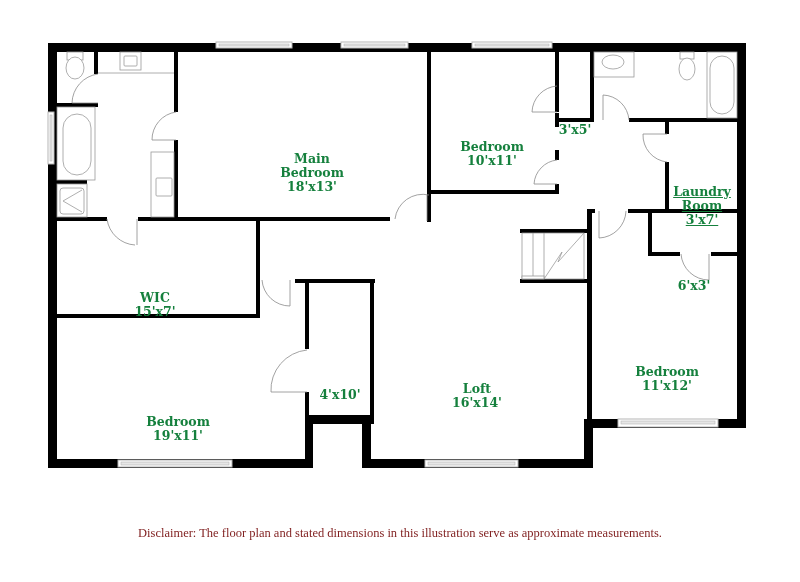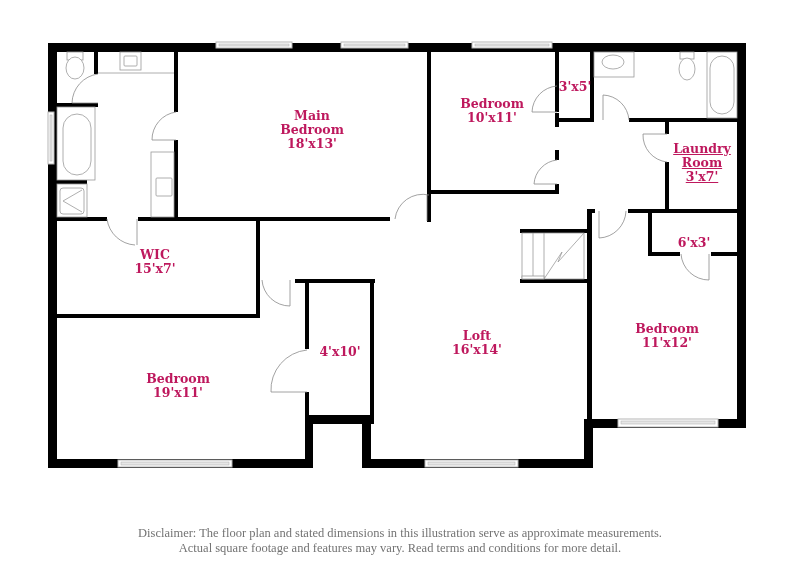--- a/index.html
+++ b/index.html
@@ -5,23 +5,23 @@
   html, body { margin:0; padding:0; background:#ffffff; }
   body { width:800px; height:582px; position:relative; overflow:hidden; font-family:"DejaVu Serif", serif; }
   #plan { position:absolute; left:0; top:0; width:800px; height:582px; }
   .wall { fill:#000000; }
   .win { fill:#ffffff; stroke:#b5b5b5; stroke-width:1; }
   .win-inner { fill:#e6e6e6; stroke:#b5b5b5; stroke-width:0.6; }
   .door-arc { fill:none; stroke:#8a8a8a; stroke-width:0.8; }
   .door-leaf { stroke:#8a8a8a; stroke-width:0.8; }
   .fixture { fill:#ffffff; stroke:#9a9a9a; stroke-width:0.8; }
   .stair { fill:none; stroke:#9a9a9a; stroke-width:0.8; }
-  .label { position:absolute; text-align:center; font-family:"DejaVu Serif", serif; font-weight:bold; font-size:12.5px; line-height:14px; color:#be185d; transform:translateX(-50%); white-space:nowrap; }
+  .label { position:absolute; text-align:center; font-family:"DejaVu Serif", serif; font-weight:bold; font-size:12.5px; line-height:14px; color:#15803d; transform:translateX(-50%); white-space:nowrap;margin-top:43px; }
   .label span { display:block; }
-  .disclaimer { position:absolute; left:0; width:800px; top:526px; text-align:center; font-family:"Liberation Serif", serif; font-size:12.5px; line-height:15px; color:#737373; }
+  .disclaimer { position:absolute; left:0; width:800px; top:526px; text-align:center; font-family:"Liberation Serif", serif; font-size:12.5px; line-height:15px; color:#7f1d1d; }
   .disclaimer span { display:block; }
 </style>
 </head>
 <body>
 
 <svg id="plan" viewBox="0 0 800 582" xmlns="http://www.w3.org/2000/svg">
 
   <g>
 
     <rect class="wall" x="48" y="43" width="698" height="9"></rect>
@@ -236,29 +236,28 @@
 <div class="label" style="left:694px; top:236px;">
   <span>6'x3'</span>
 </div>
 <div class="label" style="left:155px; top:248px;">
   <span>WIC</span>
   <span>15'x7'</span>
 </div>
 <div class="label" style="left:340px; top:345px;">
   <span>4'x10'</span>
 </div>
-<div class="label" style="left:477px; top:329px;">
+<div class="label" style="left:477px; top:339px;">
   <span>Loft</span>
   <span>16'x14'</span>
 </div>
 <div class="label" style="left:667px; top:322px;">
   <span>Bedroom</span>
   <span>11'x12'</span>
 </div>
 <div class="label" style="left:178px; top:372px;">
   <span>Bedroom</span>
   <span>19'x11'</span>
 </div>
 
 <div class="disclaimer">
   <span>Disclaimer: The floor plan and stated dimensions in this illustration serve as approximate measurements.</span>
-  <span>Actual square footage and features may vary. Read terms and conditions for more detail.</span>
 </div>
 
 </body></html>

